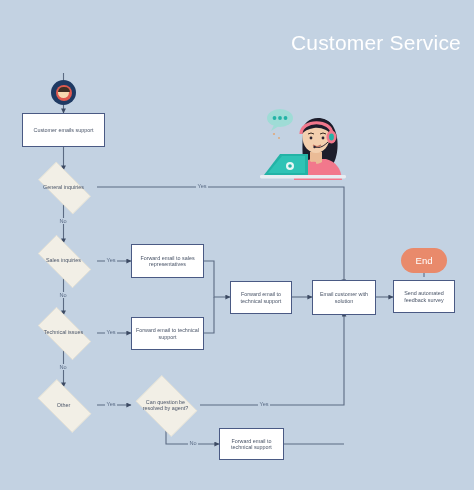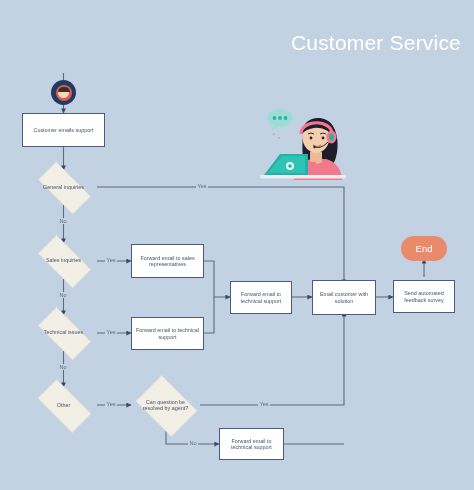--- a/index.html
+++ b/index.html
@@ -220,21 +220,21 @@
   <div class="node proc" style="left:131px; top:244px; width:73px; height:34px;">Forward email to sales representatives</div>
 
   <div class="node proc" style="left:131px; top:317px; width:73px; height:33px;">Forward email to technical support</div>
 
   <div class="node proc" style="left:230px; top:281px; width:62px; height:33px;">Forward email to technical support</div>
 
   <div class="node proc" style="left:312px; top:280px; width:64px; height:35px;">Email customer with solution</div>
 
   <div class="node proc" style="left:393px; top:280px; width:62px; height:33px;">Send automated feedback survey</div>
 
-  <div class="node pill pill-end" style="left:401px; top:236px; width:46px; height:25px;">End</div>
+  <div class="node pill pill-end" style="left:401px; top:248px; width:46px; height:25px;">End</div>
 
   <div class="node proc" style="left:219px; top:428px; width:65px; height:32px;">Forward email to technical support</div>
 
   <div class="edge-label" style="left:196px; top:183px;">Yes</div>
   <div class="edge-label" style="left:58px; top:218px;">No</div>
 
   <div class="edge-label" style="left:105px; top:257px;">Yes</div>
   <div class="edge-label" style="left:58px; top:292px;">No</div>
 
   <div class="edge-label" style="left:105px; top:329px;">Yes</div>

